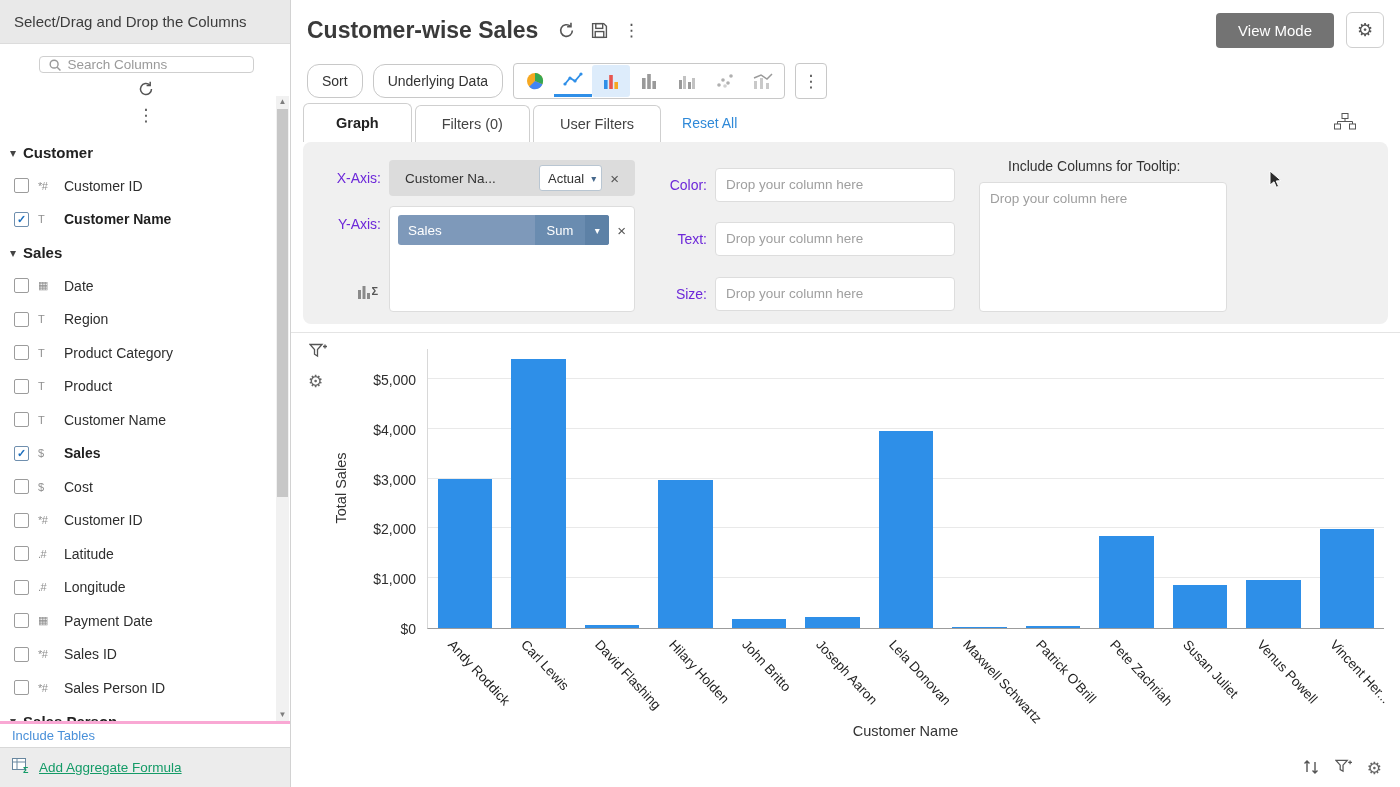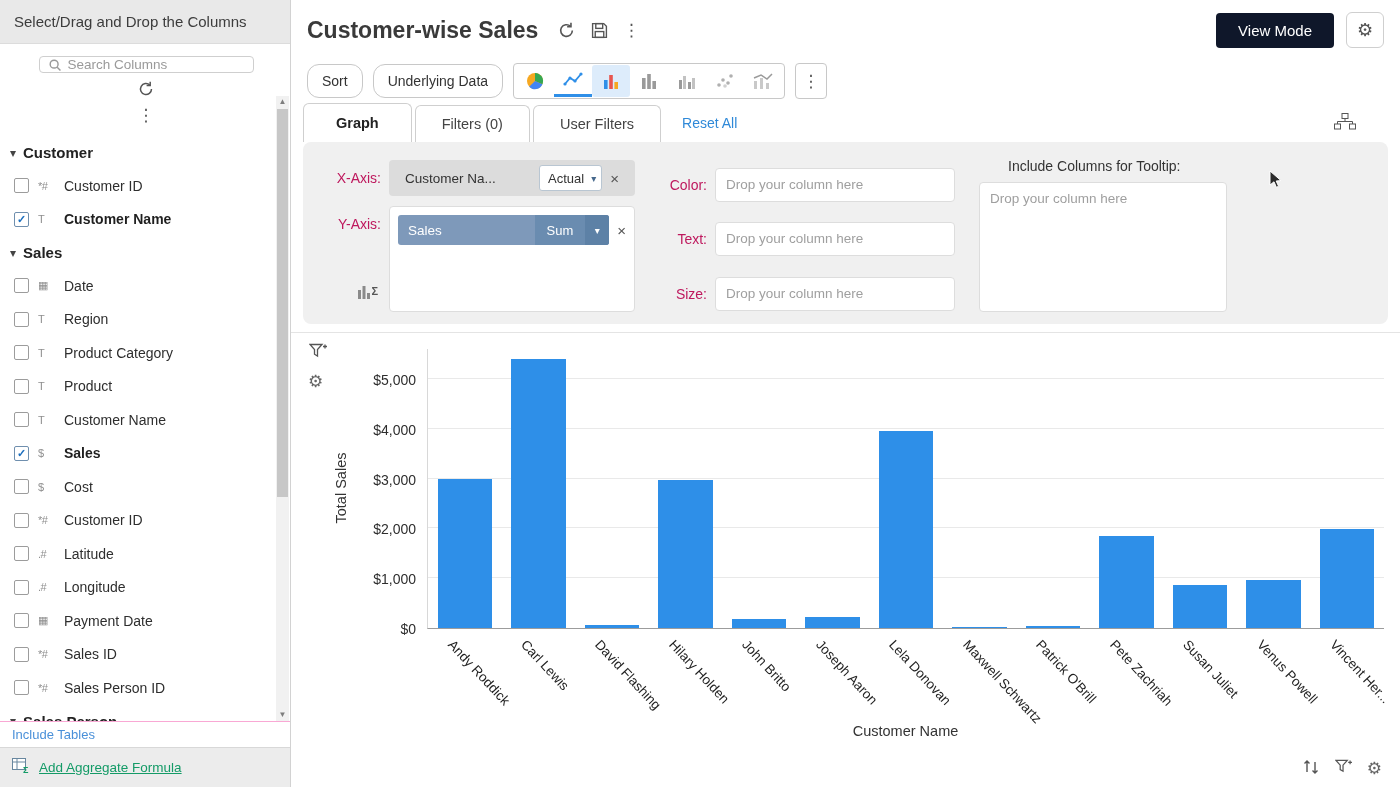--- a/index.html
+++ b/index.html
@@ -21,49 +21,49 @@
   .sec-name { font-size:15px; font-weight:700; color:#222; }
   .col-row { display:flex; align-items:center; height:33.5px; padding-left:14px; }
   .cb { width:15px; height:15px; border:1.5px solid #9c9c9c; border-radius:2px; margin-right:9px; background:#fff; font-size:11px; font-weight:700; color:#1e70bf; display:flex; align-items:center; justify-content:center; cursor:pointer; }
   .cb.checked { border-color:#6f8fae; }
   .type-icon { width:26px; font-size:11px; color:#8f8f8f; letter-spacing:-0.5px; text-align:left; }
   .col-label { font-size:14px; color:#2e2e2e; white-space:nowrap; }
   .col-label.bold { font-weight:700; color:#1f1f1f; }
   .sb-scrollbar { position:absolute; right:1px; top:96px; bottom:66px; width:13px; background:#f1f1f1; }
   .sb-scrollbar .arrow { position:absolute; left:0; width:13px; height:12px; font-size:8px; color:#7d7d7d; text-align:center; line-height:12px; }
   .sb-scrollbar .thumb { position:absolute; left:1px; top:13px; width:11px; height:62%; background:#c7c7c7; }
-  .sb-include { height:26px; display:flex; align-items:center; padding:0 12px; font-size:13px; color:#4a90d9; background:#fff; border-top:1px solid #f9a8d4; cursor:pointer; }
+  .sb-include { height:26px; display:flex; align-items:center; padding:0 12px; font-size:13px; color:#4a90d9; background:#fff; border-top:3px solid #f9a8d4; cursor:pointer; }
   .sb-bottom { height:40px; background:#ececec; border-top:1px solid #d8d8d8; display:flex; align-items:center; gap:8px; padding:0 12px; }
   .sb-bottom a { font-size:13.5px; color:#149b67; text-decoration:underline; cursor:pointer; }
 
   
   .main { flex:1; min-width:0; display:flex; flex-direction:column; position:relative; background:#fff; }
   .main-header { height:60px; display:flex; align-items:center; padding:0 16px; }
   .page-title { font-size:23px; font-weight:700; color:#3a3a3a; }
   .title-icons { display:flex; align-items:center; gap:16px; margin-left:20px; }
   .spacer { flex:1; }
-  .view-mode-btn { background:#0f172a; color:#fff; border:none; border-radius:4px; height:35px; padding:0 22px; font-size:15px; font-family:inherit; cursor:pointer; }
+  .view-mode-btn { background:#737373; color:#fff; border:none; border-radius:4px; height:35px; padding:0 22px; font-size:15px; font-family:inherit; cursor:pointer; }
   .gear-btn { width:38px; height:36px; border:1px solid #cfcfcf; border-radius:6px; background:#fff; margin-left:12px; font-size:18px; color:#555; cursor:pointer; display:flex; align-items:center; justify-content:center; }
 
   .toolbar { display:flex; align-items:center; gap:10px; padding:0 16px; height:42px; }
   .tb-btn { height:34px; border:1px solid #c8c8c8; border-radius:12px; background:#fff; padding:0 14px; font-size:14px; color:#333; font-family:inherit; cursor:pointer; }
   .chart-type-group { height:36px; border:1px solid #c8c8c8; border-radius:4px; display:flex; align-items:center; padding:0 2px; }
   .ct-icon { width:38px; height:32px; display:flex; align-items:center; justify-content:center; cursor:pointer; border-radius:3px; position:relative; }
   .ct-icon.underlined { border-bottom:3px solid #2f8fe8; border-radius:0; }
   .ct-icon.selected { background:#ddecfb; }
   .tb-kebab { width:32px; height:36px; border:1px solid #c8c8c8; border-radius:4px; background:#fff; display:flex; align-items:center; justify-content:center; font-size:17px; color:#555; cursor:pointer; }
 
   .tabs-row { display:flex; align-items:flex-end; padding:0 12px; height:40px; }
   .tab { border:1px solid #cfcfcf; border-bottom:none; border-radius:6px 6px 0 0; background:#fff; padding:10px 26px; font-size:14.5px; color:#444; margin-right:3px; cursor:pointer; }
   .tab.active { font-weight:700; color:#222; padding:11px 32px; }
   .reset-link { margin-left:18px; margin-bottom:11px; font-size:14px; color:#2f89d8; cursor:pointer; }
   .hierarchy-wrap { margin-left:auto; margin-right:32px; margin-bottom:8px; cursor:pointer; }
 
   .axis-panel { margin:0 12px; height:182px; background:#f0f0f0; border-radius:8px; position:relative; }
-  .ap-label { position:absolute; font-size:14px; color:#be185d; width:64px; text-align:right; }
+  .ap-label { position:absolute; font-size:14px; color:#6d28d9; width:64px; text-align:right; }
   .x-chip { position:absolute; left:86px; top:18px; width:246px; height:36px; background:#dcdcdc; border-radius:4px; display:flex; align-items:center; padding:0 16px; gap:8px; }
   .chip-text { flex:1; font-size:13.5px; color:#333; white-space:nowrap; overflow:hidden; }
   .mini-select { background:#fff; border:1px solid #b9c6d2; border-radius:3px; height:26px; display:flex; align-items:center; padding:0 5px 0 8px; gap:7px; font-size:13px; color:#333; cursor:pointer; }
   .chev-dark { color:#46688c; font-size:10px; }
   .remove-x { color:#555; font-size:15px; cursor:pointer; line-height:1; }
   .y-box { position:absolute; left:86px; top:64px; width:246px; height:106px; background:#fff; border:1px solid #ddd; border-radius:4px; padding:8px; }
   .y-box-top { display:flex; align-items:center; gap:8px; }
   .y-chip { flex:1; display:flex; align-items:center; background:#7e99ba; border-radius:3px; height:30px; color:#fff; font-size:13.5px; overflow:hidden; cursor:grab; }
   .y-chip .chip-text { color:#fff; padding-left:10px; }
   .sum-select { background:#6a8cb0; height:100%; display:flex; align-items:center; padding-left:12px; font-size:13px; cursor:pointer; }

